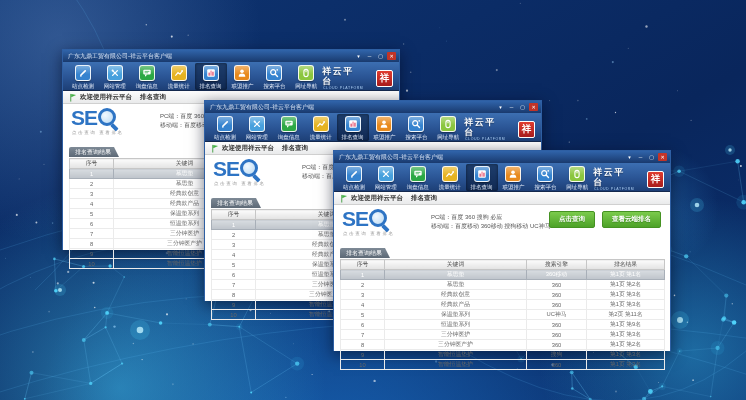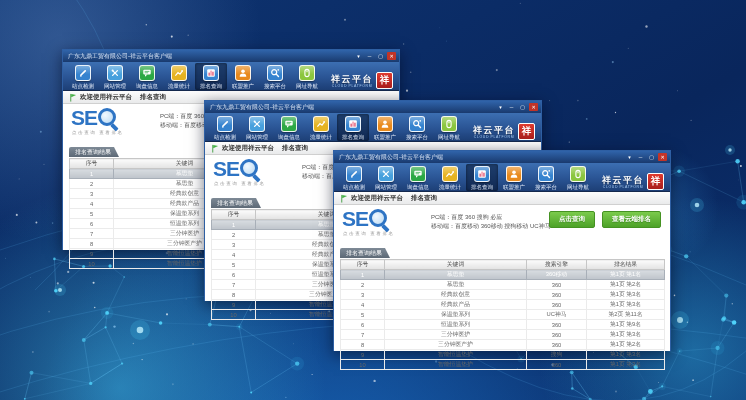--- a/index.html
+++ b/index.html
@@ -26,21 +26,21 @@
   .ctrl{width:9px;height:8px;font-size:5px;color:#fff;display:flex;align-items:center;justify-content:center;line-height:1;}
   .ctrl-close{background:#c23428;border-radius:1px;}
   .toolbar{height:27px;background:linear-gradient(#3c6fb2 0%,#2a5494 55%,#1d3f76 100%);display:flex;align-items:flex-start;padding:1px 6px 0 4px;border-bottom:1px solid #14294e;}
   .tool{width:32px;height:25px;display:flex;flex-direction:column;align-items:center;padding-top:2px;border-radius:2px;}
   .tool.active{background:rgba(8,24,52,.55);box-shadow:inset 0 0 3px rgba(0,0,0,.5);}
   .tool-icon{width:14px;height:14px;border-radius:3px;border:1px solid rgba(255,255,255,.9);
     background-image:linear-gradient(rgba(255,255,255,.35),rgba(255,255,255,0) 60%);
     display:flex;align-items:center;justify-content:center;box-shadow:0 1px 1px rgba(0,0,0,.35);}
   .tool-icon svg{width:10px;height:10px;display:block;}
   .tool-label{font-size:5.5px;color:#e6eefb;margin-top:1.5px;white-space:nowrap;}
-  .brand{margin-left:auto;display:flex;align-items:center;gap:3px;padding-top:9px;}
+  .brand{margin-left:auto;display:flex;align-items:center;gap:12px;padding-top:3px;}
   .brand-text{display:flex;flex-direction:column;align-items:center;}
   .brand-title{font-size:9px;font-weight:bold;color:#fff;letter-spacing:1.5px;font-family:"Liberation Serif","DejaVu Serif",serif;line-height:10px;text-shadow:0 1px 1px rgba(0,0,0,.4);}
   .brand-sub{font-size:3.5px;color:#a9ccf2;letter-spacing:.6px;line-height:4px;}
   .brand-badge{width:15px;height:15px;background:linear-gradient(#e03b2f,#a81d1d);border:1px solid #fff;border-radius:2px;color:#fff;font-size:9.5px;font-weight:bold;display:flex;align-items:center;justify-content:center;font-family:"Liberation Serif","DejaVu Serif",serif;}
   .welcomebar{height:12px;background:linear-gradient(#fdfdfd,#e9eaeb);border-bottom:1px solid #d0d0d0;display:flex;align-items:center;gap:3px;padding:0 6px;}
   .w-title{font-size:6.5px;font-weight:bold;color:#333;}
   .w-section{font-size:6.5px;font-weight:bold;color:#333;margin-left:5px;}
   .content{position:relative;height:146px;background:#fff;}
   
   .seo-row{position:relative;height:36px;}

